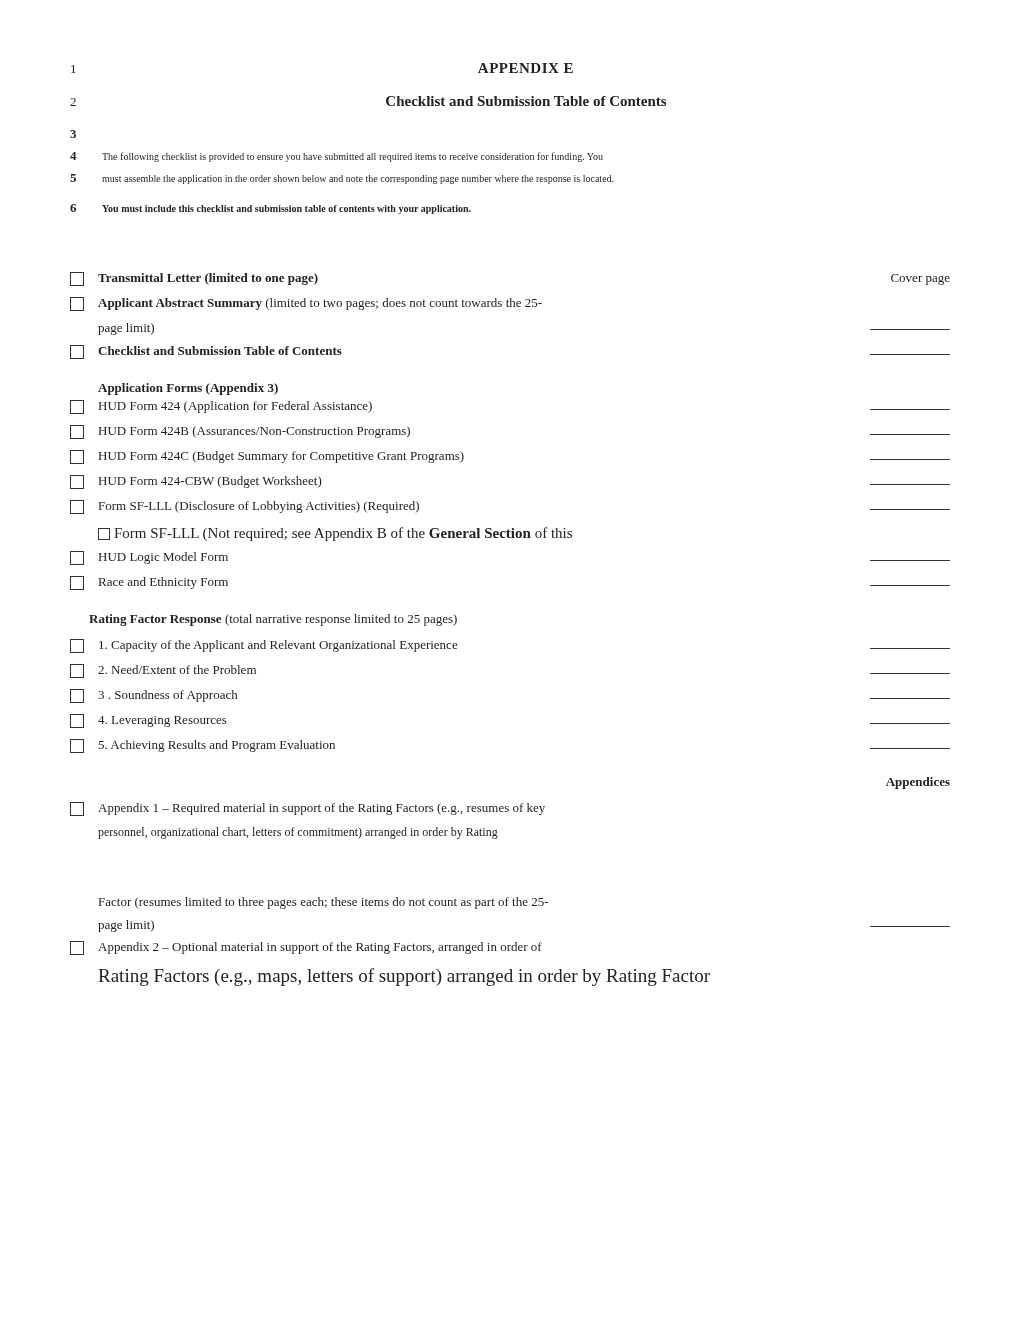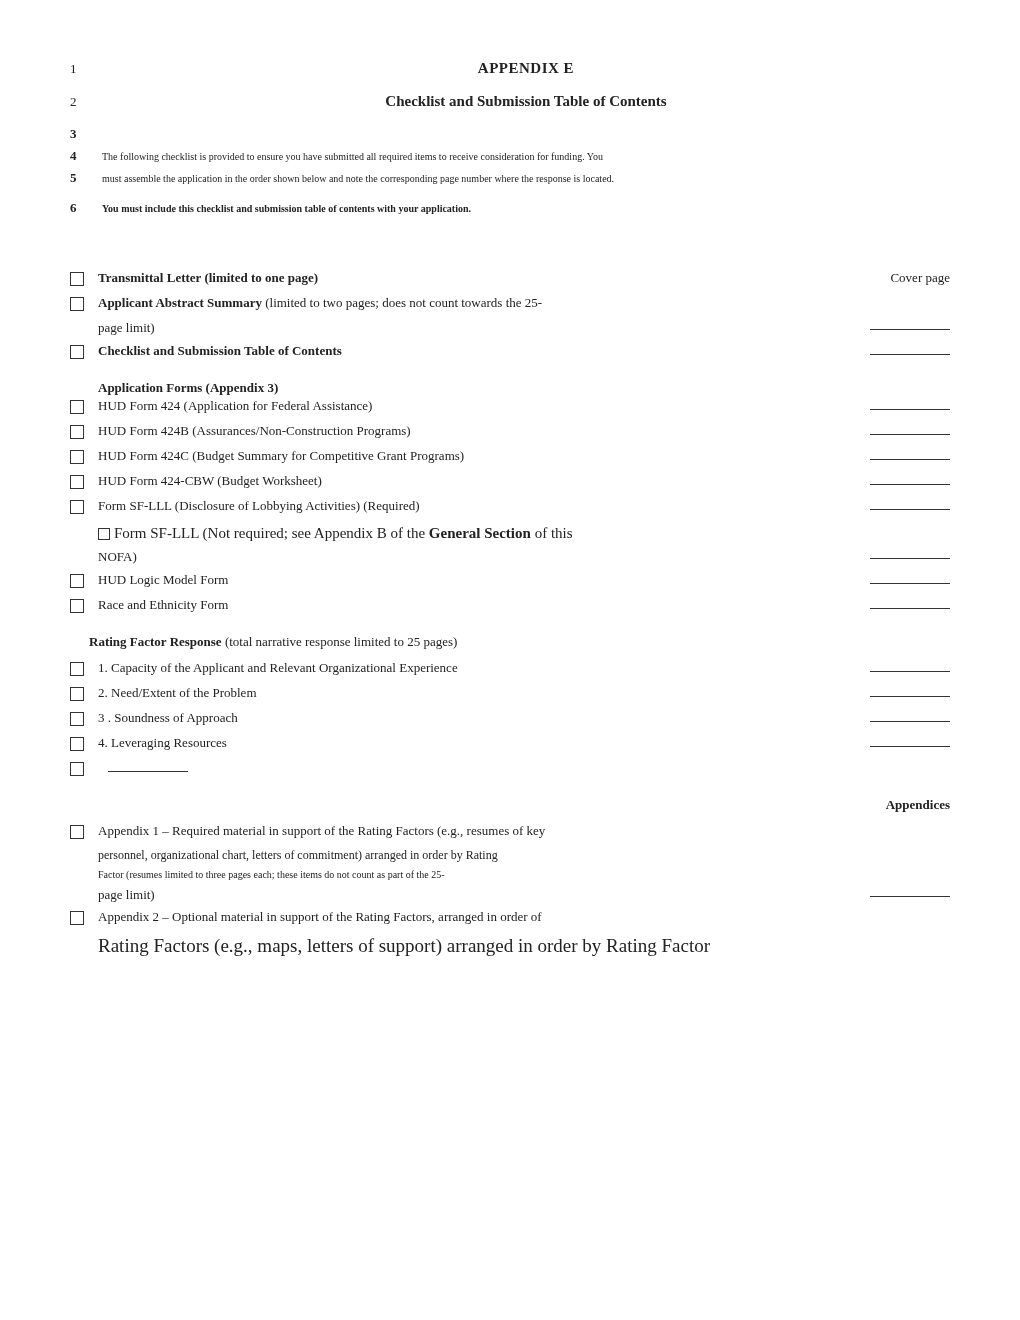--- a/index.html
+++ b/index.html
@@ -241,27 +241,20 @@
       <span class="underline-blank"></span>
     </div>
   </div>
 
   <div style="display:flex;margin-bottom:3px;margin-top:4px;">
     <div style="width:28px;flex-shrink:0;"></div>
     <div style="font-size:15px;line-height:1.5;flex:1;">
       <span style="display:inline-block;width:12px;height:12px;border:1.5px solid #333;margin-right:4px;vertical-align:middle;"></span>Form SF-LLL (Not required; see Appendix B of the <b>General Section</b> of this
     </div>
   </div>
-  <div style="display:flex;margin-bottom:3px;">
-    <div style="width:28px;flex-shrink:0;"></div>
-    <div style="font-size:13px;line-height:1.5;flex:1;">NOFA)</div>
-    <div style="width:90px;text-align:right;flex-shrink:0;">
-      <span class="underline-blank"></span>
-    </div>
-  </div>
 
   <div class="item-row">
     <div class="cb-col">
       <span class="checkbox"></span>
     </div>
     <div class="text-col">HUD Logic Model Form</div>
     <div class="line-col">
       <span class="underline-blank"></span>
     </div>
   </div>
@@ -319,20 +312,21 @@
     <div class="text-col">4. Leveraging Resources</div>
     <div class="line-col">
       <span class="underline-blank"></span>
     </div>
   </div>
 
   <div class="item-row">
     <div class="cb-col">
       <span class="checkbox"></span>
     </div>
+    <div class="text-col">5. Achieving Results and Program Evaluation</div>
     <div class="line-col">
       <span class="underline-blank"></span>
     </div>
   </div>
 
   <div class="spacer"></div>
 
   <div style="margin-left:28px;margin-bottom:8px;text-align:right;">
     <b>Appendices</b>
   </div>
@@ -343,21 +337,21 @@
     </div>
     <div class="text-col">Appendix 1 – Required material in support of the Rating Factors (e.g., resumes of key</div>
     <div class="line-col"></div>
   </div>
   <div style="display:flex;margin-bottom:3px;">
     <div style="width:28px;flex-shrink:0;"></div>
     <div style="font-size:12px;line-height:1.5;flex:1;">personnel, organizational chart, letters of commitment) arranged in order by Rating</div>
   </div>
   <div style="display:flex;margin-bottom:3px;">
     <div style="width:28px;flex-shrink:0;"></div>
-    <div style="font-size:10px;line-height:1.5;flex:1;">Factor (resumes limited to three pages each; these items do not count as part of the 25-</div>
+    <div style="font-size:13px;line-height:1.5;flex:1;margin-top:48px;">Factor (resumes limited to three pages each; these items do not count as part of the 25-</div>
   </div>
   <div style="display:flex;margin-bottom:3px;">
     <div style="width:28px;flex-shrink:0;"></div>
     <div style="font-size:13px;line-height:1.5;flex:1;">page limit)</div>
     <div style="width:90px;text-align:right;flex-shrink:0;">
       <span class="underline-blank"></span>
     </div>
   </div>
 
   <div class="item-row">

